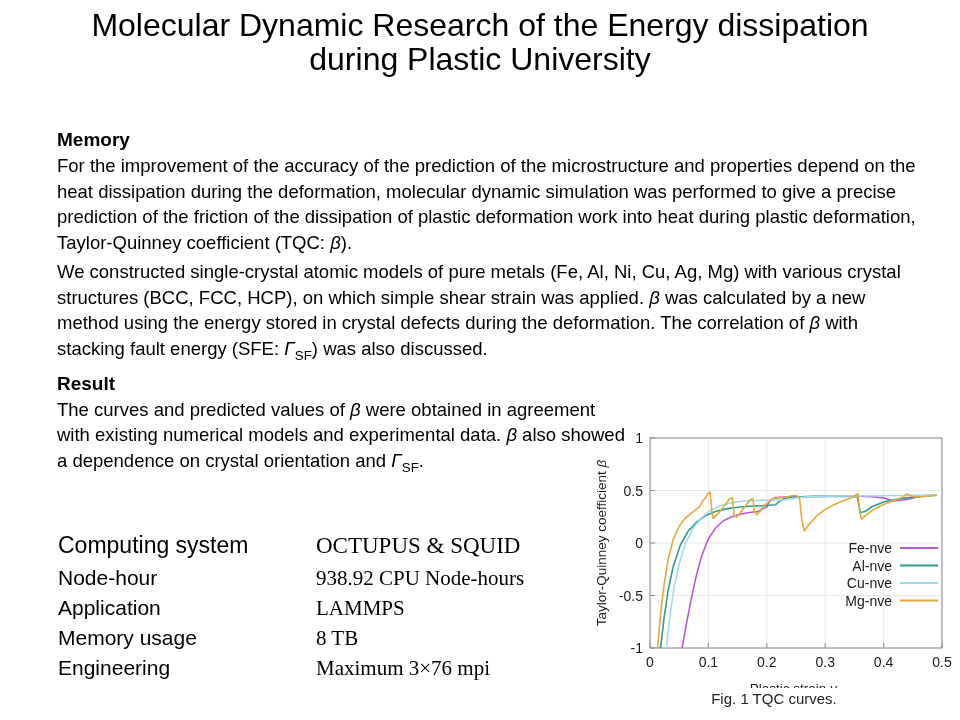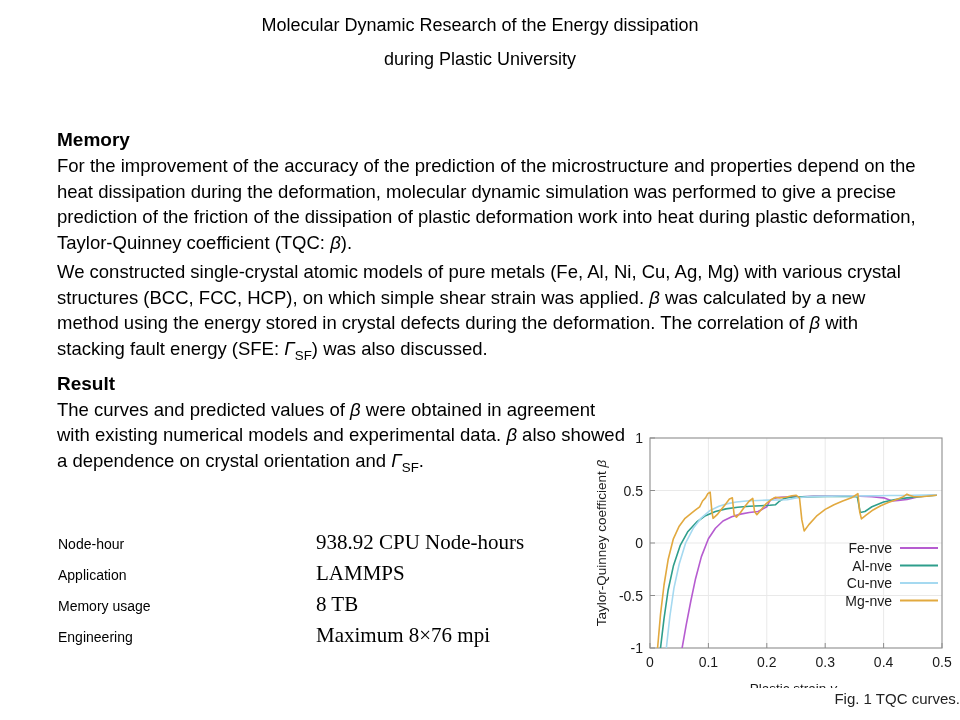--- a/index.html
+++ b/index.html
@@ -19,21 +19,21 @@
   
   #title-block {
     position: absolute;
     left: 0;
     top: 8px;
     width: 960px;
     text-align: center;
   }
   .title-line {
     font-family: "Liberation Sans", sans-serif;
-    font-size: 18px;
+    font-size: 32px;
     line-height: 34px;
     font-weight: 400;
     color: #000;
     white-space: pre;
   }
   #author-line {
     font-family: "Liberation Serif", serif;
     font-size: 20px;
     line-height: 26px;
     margin-top: 2px;
@@ -73,21 +73,21 @@
   #sys-table table {
     border-collapse: collapse;
     width: 100%;
   }
   #sys-table td {
     padding: 0;
     vertical-align: baseline;
   }
   td.k {
     font-family: "Liberation Sans", sans-serif;
-    font-size: 14px;
+    font-size: 21px;
     line-height: 29px;
     width: 258px;
     white-space: nowrap;
   }
   td.v {
     font-family: "Liberation Serif", serif;
     font-size: 21px;
     line-height: 29px;
     white-space: nowrap;
   }
@@ -102,21 +102,21 @@
     top: 420px;
     width: 372px;
     height: 296px;
   }
   #chart-svg { display: block; }
   #fig-caption {
     position: absolute;
     left: 0;
     top: 270px;
     width: 372px;
-    text-align: right;
+    text-align: center;
     font-family: "Liberation Sans", sans-serif;
     font-size: 15px;
     color: #222;
   }
 </style>
 </head>
 <body>
 
 <div id="title-block">
   <div class="title-line">Molecular Dynamic Research of the Energy dissipation</div>
@@ -138,35 +138,39 @@
 
   <h2 class="sec-head">Result</h2>
   <p class="sec-body narrow">The curves and predicted values of <span class="ital">β</span> were obtained in agreement
   with existing numerical models and experimental data. <span class="ital">β</span> also
   showed a dependence on crystal orientation and <span class="ital">Γ</span><sub>SF</sub>.</p>
 </div>
 
 <div id="sys-table">
   <table>
     <tbody>
+      <tr class="head">
+        <td class="k">Computing system</td>
+        <td class="v">OCTUPUS &amp; SQUID</td>
+      </tr>
       <tr class="r">
         <td class="k">Node-hour</td>
         <td class="v">938.92 CPU Node-hours</td>
       </tr>
       <tr class="r">
         <td class="k">Application</td>
         <td class="v">LAMMPS</td>
       </tr>
       <tr class="r">
         <td class="k">Memory usage</td>
         <td class="v">8 TB</td>
       </tr>
       <tr class="r">
         <td class="k">Engineering</td>
-        <td class="v">Maximum 8×76 mpi</td>
+        <td class="v">Maximum 3×76 mpi</td>
       </tr>
     </tbody>
   </table>
 </div>
 
 <div id="figure">
   <svg id="chart-svg" width="372" height="268" viewBox="0 0 372 268">
     <g id="chart-root">
         <line x1="120.4" y1="18" x2="120.4" y2="228" stroke="#e9e9e9" stroke-width="1"></line>
         <line x1="178.8" y1="18" x2="178.8" y2="228" stroke="#e9e9e9" stroke-width="1"></line>

